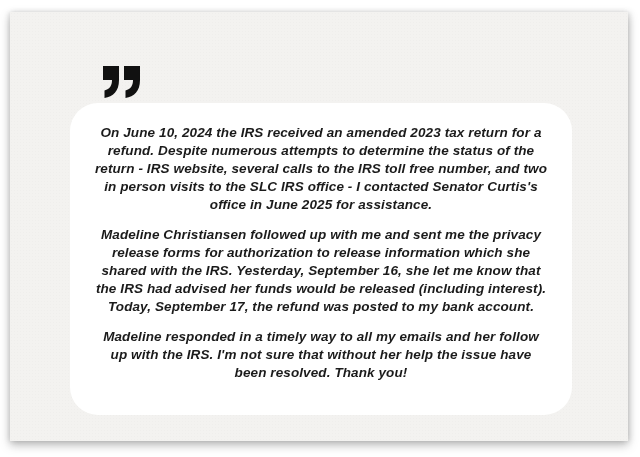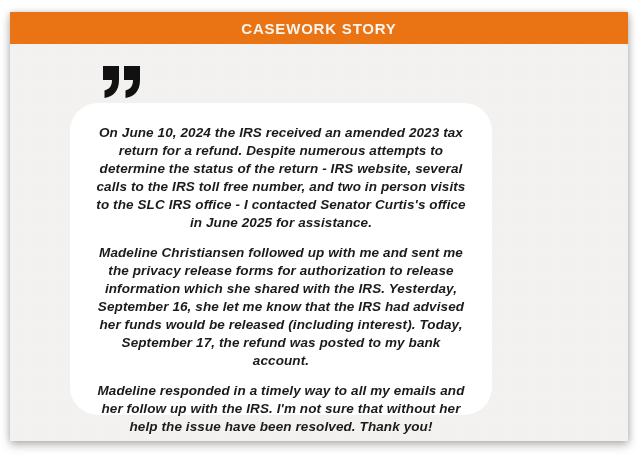--- a/index.html
+++ b/index.html
@@ -50,21 +50,21 @@
     position: absolute;
     left: 93px;
     top: 54px;
     width: 38px;
     height: 32px;
   }
   .story-card {
     position: absolute;
     left: 60px;
     top: 91px;
-    width: 422px;
+    width: 502px;
     height: 312px;
     background: #FFFFFF;
     border-radius: 28px;
     padding: 21px 24px 16px 24px;
   }
   .story-card p {
     margin: 0 0 12px 0;
     text-align: center;
     font-size: 13.5px;
     line-height: 18px;
@@ -74,23 +74,20 @@
     letter-spacing: 0.1px;
   }
   .story-card p:last-child { margin-bottom: 18px; }
 </style>
 </head>
 <body>
 
 <div class="page">
   <div class="poster">
 
-    <div class="header-bar">
-      <span class="header-title">CASEWORK STORY</span>
-    </div>
 
     <div class="quote-icon-wrap">
       <svg width="38" height="32" viewBox="0 0 38 32" xmlns="http://www.w3.org/2000/svg" aria-hidden="true">
         <g fill="#111111">
           <path d="M0 0 H16 V14 C16 25.5 10 30.5 1.5 32 V24.5 C7 22.8 9 19.5 9 14 H0 Z"></path>
           <path d="M21 0 H37 V14 C37 25.5 31 30.5 22.5 32 V24.5 C28 22.8 30 19.5 30 14 H21 Z"></path>
         </g>
       </svg>
     </div>
 

